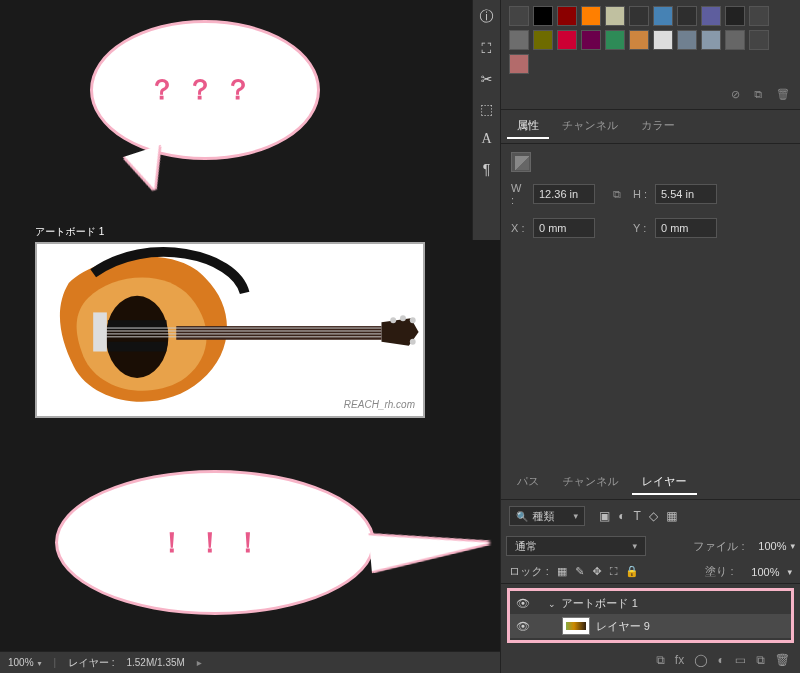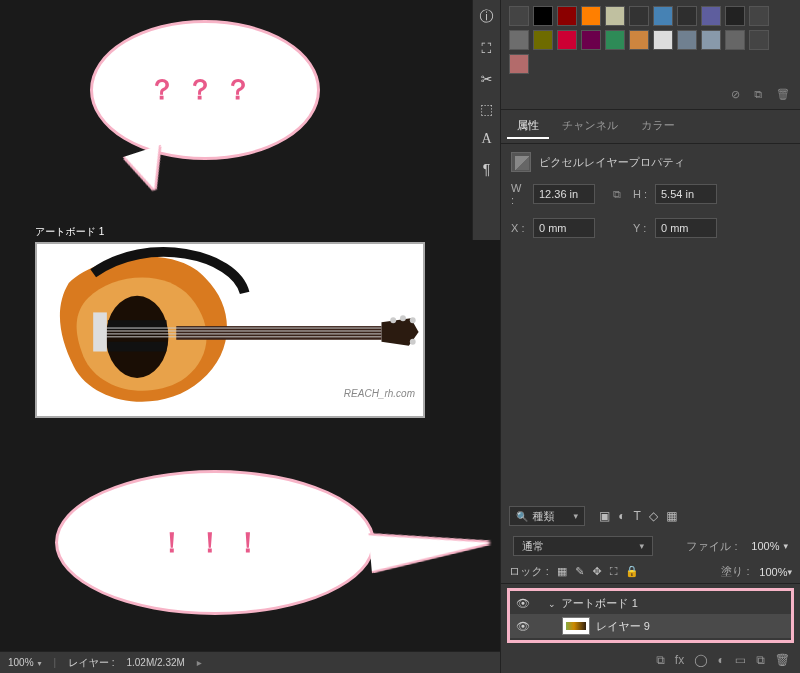--- a/index.html
+++ b/index.html
@@ -20,21 +20,21 @@
     font-size: 10px; color: #fff; font-weight: 500;
   }
   .artboard {
     position: absolute; left: 35px; top: 242px;
     width: 390px; height: 176px;
     background: #fff; border: 2px solid #aaa;
     overflow: hidden;
   }
   
   .artboard svg { width: 100%; height: 100%; }
-  .watermark { position:absolute; right:8px; bottom:17px; font-size:10px; color:#888; font-style:italic;}
+  .watermark { position:absolute; right:8px; bottom:6px; font-size:10px; color:#888; font-style:italic;}
   
   .bubble {
     position: absolute; background: #fff;
     border: 3px solid #f7b4c7; border-radius: 50%;
     display: flex; align-items: center; justify-content: center;
     color: #e85a8a; font-size: 28px; font-weight: 600; letter-spacing: 10px;
   }
   .bubble.b1 { left: 90px; top: 20px; width: 230px; height: 140px; }
   .bubble.b2 { left: 55px; top: 470px; width: 320px; height: 145px; }
   .tail {
@@ -85,28 +85,28 @@
   .dim-grid { display:grid; grid-template-columns: 16px 68px 20px 16px 68px; row-gap:12px; column-gap:6px; align-items:center; font-size:11px; color:#aaa;}
   .dim-input { background:#2c2c2c; border:1px solid #555; color:#ddd; padding:2px 5px; width:62px; height:20px; font-size:11px;}
   .link-ic { text-align:center; color:#888;}
   
   .layers-panel { margin-top:auto; display:flex; flex-direction:column; }
   .lay-top-row { display:flex; align-items:center; gap:6px; padding:6px 8px;}
   .search-sel { display:flex; align-items:center; gap:4px; background:#2c2c2c; border:1px solid #555; padding:2px 6px; height:20px; width:76px;}
   .search-sel .mag { font-size:10px;}
   .search-sel .chev { margin-left:auto; font-size:9px; color:#aaa;}
   .filter-icons { display:flex; gap:8px; margin-left:8px; color:#bbb; font-size:12px;}
-  .blend-row { display:flex; align-items:center; padding:4px 12px; gap:6px;}
+  .blend-row { display:flex; align-items:center; padding:4px 5px; gap:6px;}
   .blend-sel { background:#2c2c2c; border:1px solid #555; padding:2px 8px; width:140px; height:20px; display:flex; align-items:center; }
   .blend-sel .chev { margin-left:auto; font-size:9px; color:#aaa;}
   .opa { margin-left:auto; display:flex; align-items:center; gap:4px; color:#aaa;}
   .opa-input { background:transparent; color:#ddd; width:38px; text-align:right; border:none;}
   .lock-row { display:flex; align-items:center; padding:4px 8px; gap:8px; color:#bbb; border-bottom:1px solid #222;}
   .lock-icons { display:flex; gap:8px; }
-  .fill { margin-left:auto; display:flex; align-items:center; gap:0; color:#aaa;}
+  .fill { margin-left:auto; display:flex; align-items:center; gap:8px; color:#aaa;}
   
   .layer-tree { border:3px solid #f7b4c7; margin:4px 6px; padding:2px 0; }
   .layer-row { display:flex; align-items:center; gap:6px; padding:3px 6px; font-size:11px; color:#ddd;}
   .layer-row.selected { background:#4a4a4a;}
   .eye { width:14px; text-align:center; color:#ccc;}
   .chev { font-size:9px; color:#ccc;}
   .thumb { width:28px; height:18px; background:#fff; border:1px solid #777; position:relative;}
   .thumb::after{content:"";position:absolute;left:3px;top:4px;width:20px;height:8px;background:linear-gradient(90deg,#8a4,#c80 40%,#321);}
   .layer-bottom-icons { display:flex; justify-content:flex-end; gap:10px; padding:6px 10px; color:#999; font-size:12px;}
   
@@ -208,40 +208,44 @@
   <div class="split"></div>
 
   <div class="tabs">
     <div class="tab active">属性</div>
     <div class="tab">チャンネル</div>
     <div class="tab">カラー</div>
   </div>
   <div class="props">
     <div class="prop-title">
       <span class="picon"></span>
-      <span>ピクセルレイヤープロパティ</span>
     </div>
     <div class="dim-grid">
       <span>W :</span>
       <input class="dim-input" value="12.36 in" style="">
       <span class="link-ic">⧉</span>
       <span>H :</span>
       <input class="dim-input" value="5.54 in" style="">
 
       <span>X :</span>
       <input class="dim-input" value="0 mm" style="">
       <span></span>
       <span>Y :</span>
       <input class="dim-input" value="0 mm" style="">
     </div>
   </div>
 
   <div style="flex:1"></div>
 
   <div class="layers-panel">
+    <div class="tabs">
+      <div class="tab">パス</div>
+      <div class="tab">チャンネル</div>
+      <div class="tab active">レイヤー</div>
+    </div>
     <div class="lay-top-row">
       <div class="search-sel">
         <span class="mag">🔍</span>
         <span>種類</span>
         <span class="chev">▾</span>
       </div>
       <div class="filter-icons">
         <span>▣</span>
         <span>◐</span>
         <span>T</span>
@@ -300,15 +304,15 @@
       <span>⧉</span>
       <span>🗑</span>
     </div>
   </div>
 </div>
 
 <div class="status">
   <span class="chev-down">100%</span>
   <span class="sep">|</span>
   <span>レイヤー :</span>
-  <span>1.02M/2.32M</span>
+  <span>1.52M/1.35M</span>
   <span style="color:#888">▸</span>
 </div>
 
 </body></html>

